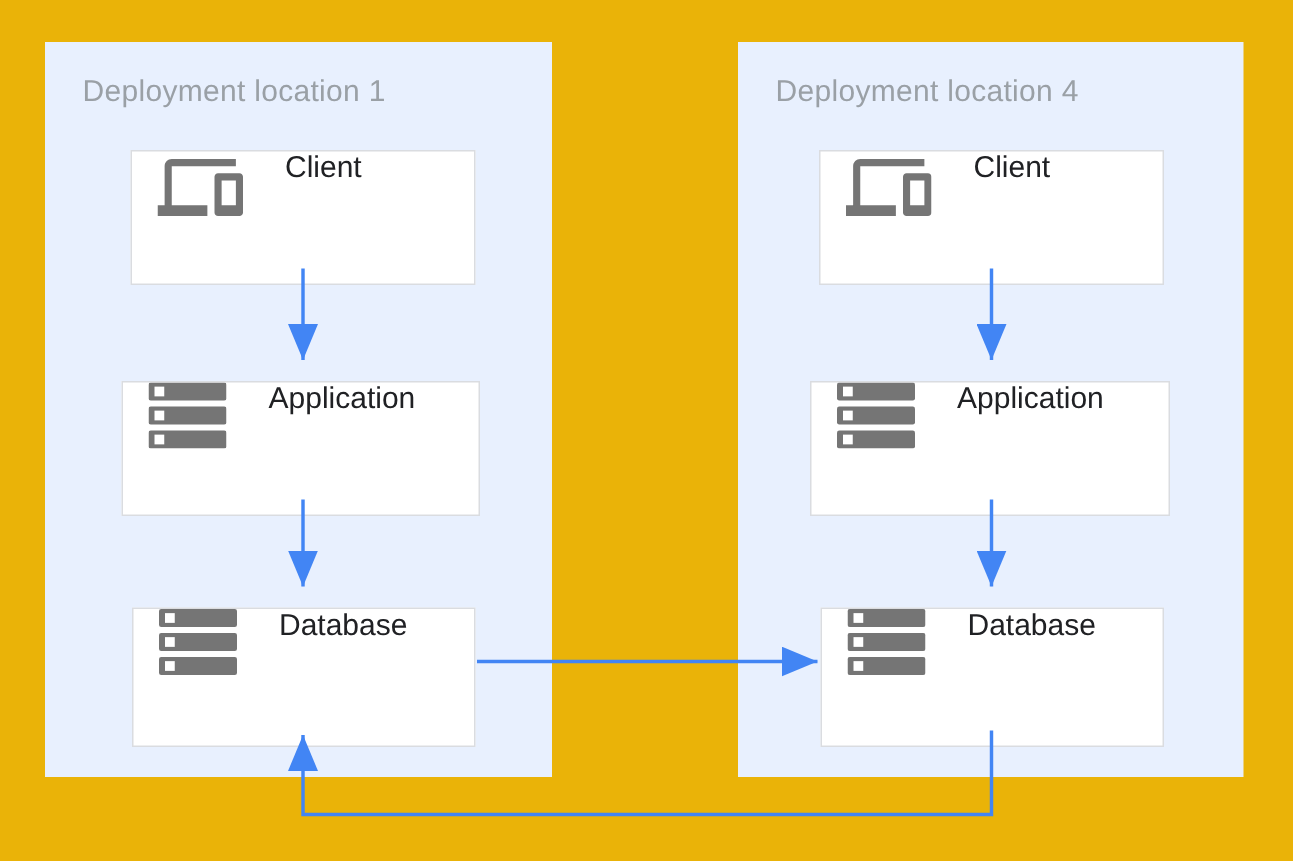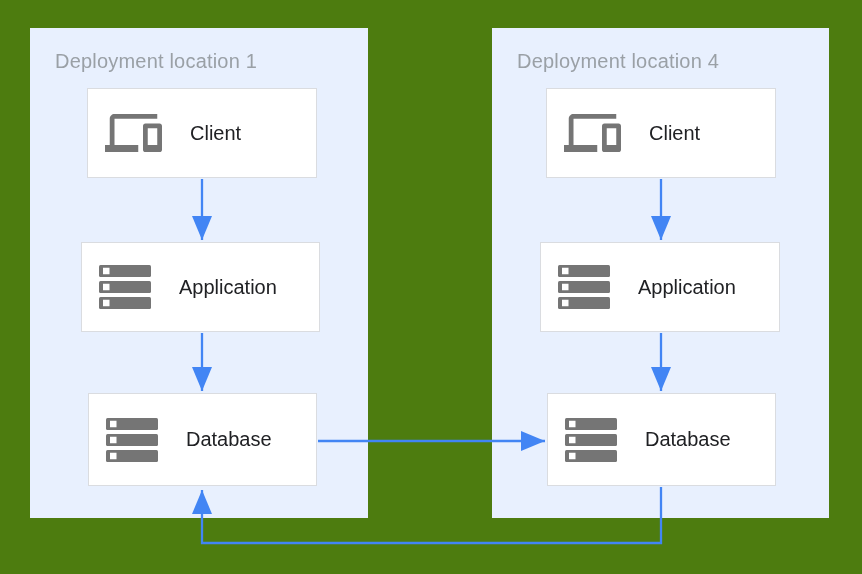--- a/index.html
+++ b/index.html
@@ -1,20 +1,20 @@
 <!DOCTYPE html>
 <html style="--panel-bg: #E8F0FE; --panel-title: #9AA0A6; --node-border: #DADCE0; --node-label: #202124; --icon: #757575; --arrow: #4285F4;"><head>
 <meta charset="utf-8">
 <style>
   html, body { margin: 0; padding: 0; background: #ffffff; }
   .canvas {
     position: relative;
     width: 862px;
     height: 574px;
-    background: #4d7c0f;
+    background: #eab308;
     font-family: "Liberation Sans", sans-serif;
     overflow: hidden;
   }
   .panel {
     position: absolute;
     background: var(--panel-bg, #E8F0FE);
   }
   .panel-title {
     position: absolute;
     left: 25px;
@@ -23,21 +23,21 @@
     letter-spacing: 0.2px;
     color: var(--panel-title, #9AA0A6);
     white-space: nowrap;
   }
   .node {
     position: absolute;
     box-sizing: border-box;
     background: #ffffff;
     border: 1px solid var(--node-border, #DADCE0);
     display: flex;
-    align-items: center;
+    margin-top: 12px;
   }
   .node .icon {
     margin-left: 17px;
     flex: 0 0 auto;
     color: var(--icon, #757575);
     fill: currentColor;
   }
   .node .label {
     margin-left: 28px;
     font-size: 20px;

